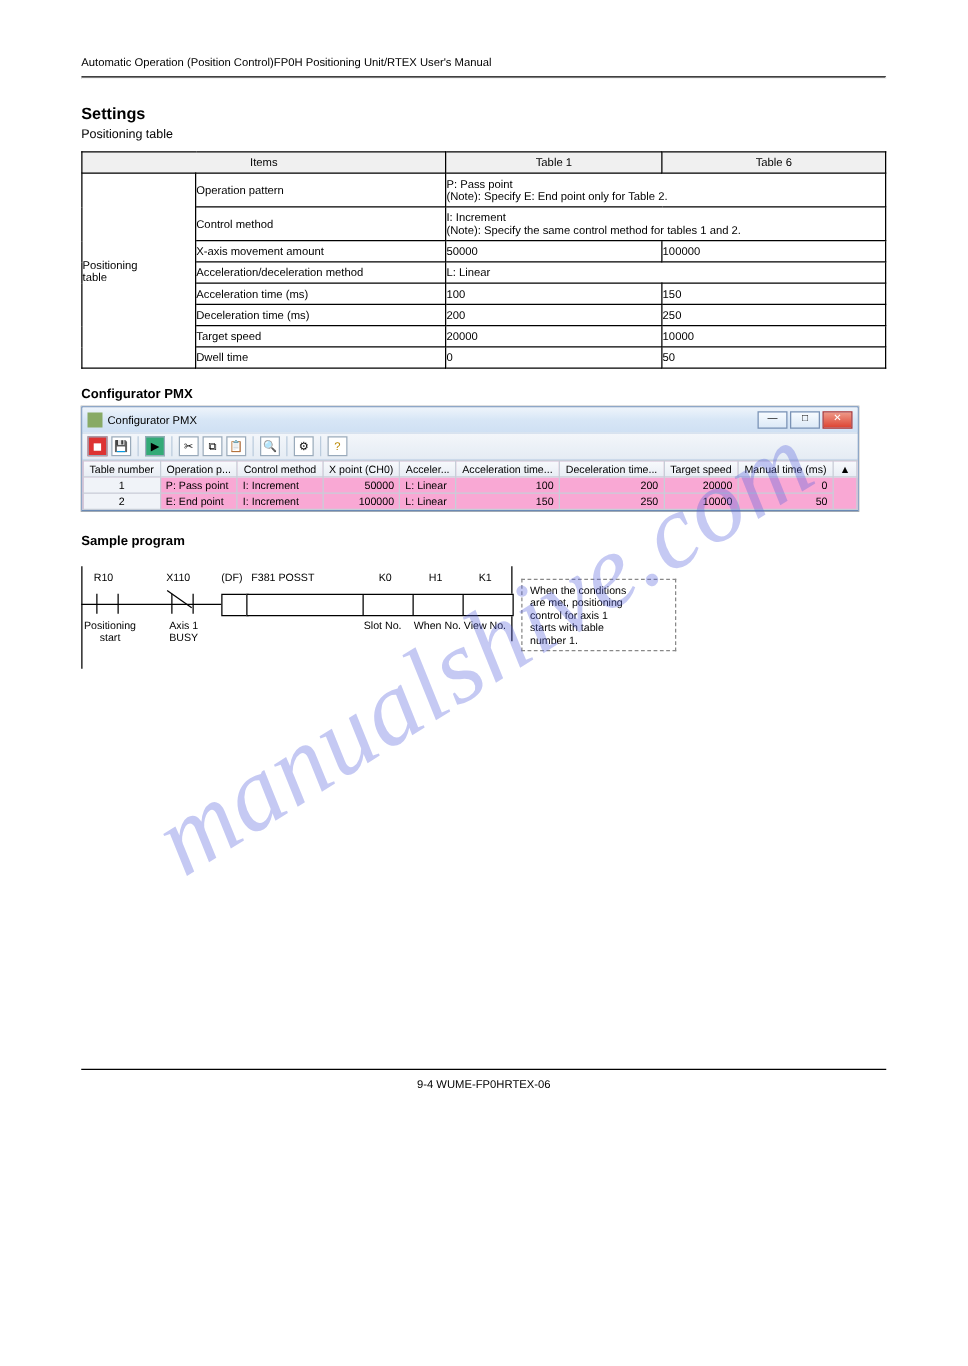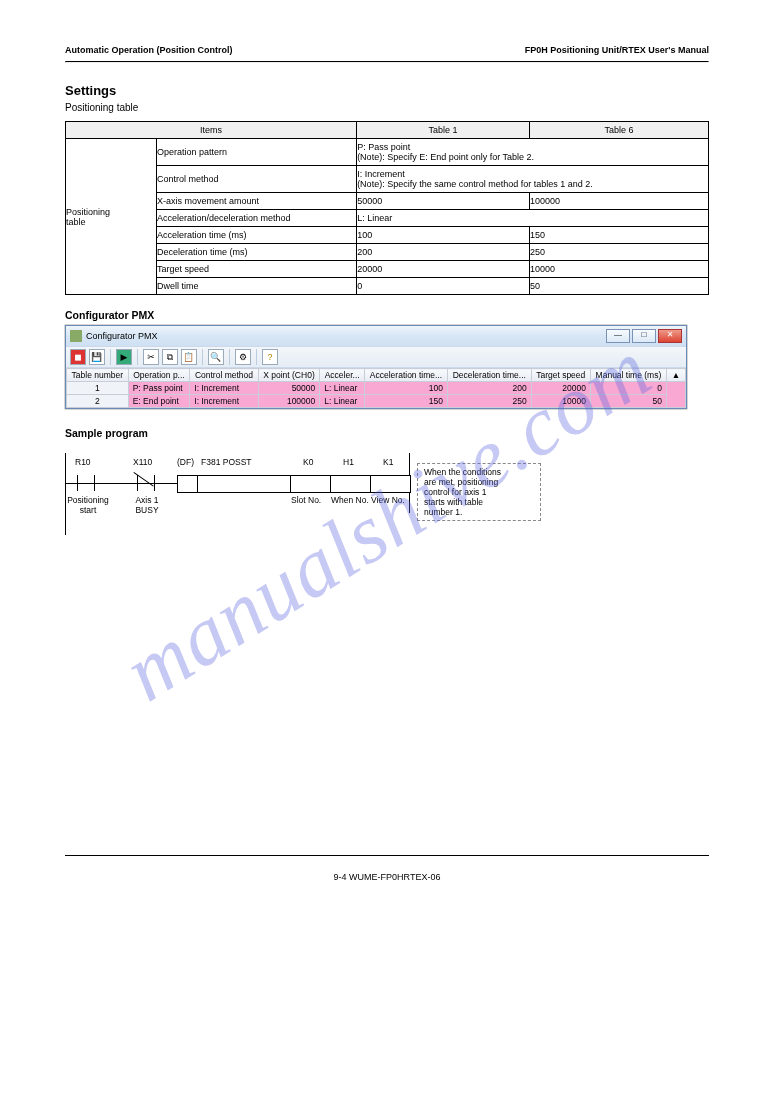--- a/index.html
+++ b/index.html
@@ -14,24 +14,22 @@
   .page {
     padding: 45px 65px 30px 65px;
     position: relative;
   }
   .top-rule, .bottom-rule {
     border-top: 1.5px solid #000;
     margin: 0;
   }
   .header-row {
     display: flex;
-    justify-content: space-between;
     font-size: 9px;
     margin-bottom: 6px;
-    font-weight: bold;
   }
   .section-title {
     font-size: 13px;
     font-weight: bold;
     margin: 20px 0 4px 0;
   }
   .para {
     font-size: 10px;
     margin: 2px 0 8px 0;
   }
@@ -173,21 +171,21 @@
   }
   .block .vd { position:absolute; top:0; bottom:0; border-left:1.5px solid #000;}
   .lbl { position:absolute; font-size:8.5px; white-space:nowrap; text-align:center;}
   .dashed-box {
     position:absolute; border:1px dashed #888; padding:3px 6px;
     font-size:8.5px;
   }
   .footer {
     margin-top: 320px;
     border-top:1.5px solid #000;
-    padding-top:16px;
+    padding-top:6px;
     font-size:9px;
     text-align:center;
   }
   
   .watermark {
     position:absolute;
     left: 50%; top: 520px;
     transform: translate(-50%,-50%) rotate(-32deg);
     font-size: 84px;
     font-style: italic;

